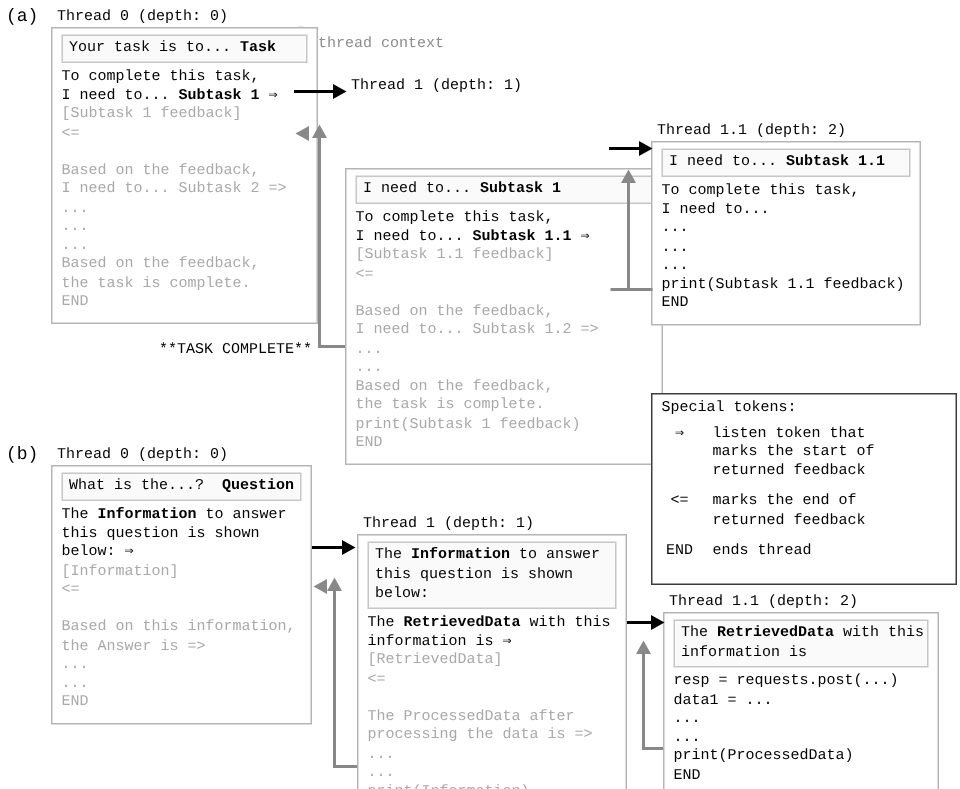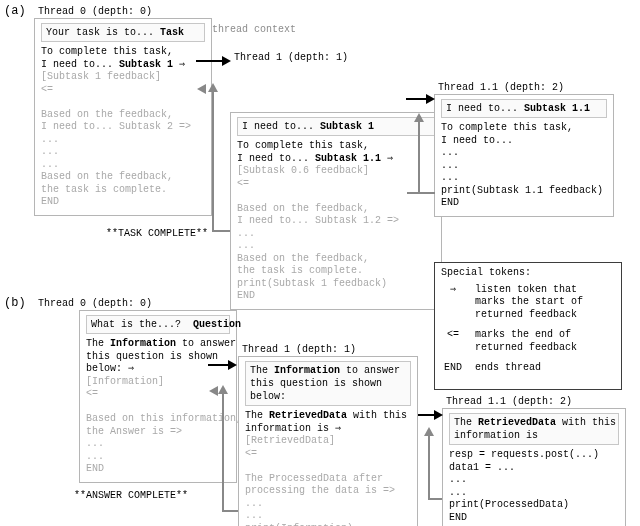--- a/index.html
+++ b/index.html
@@ -127,21 +127,21 @@
 <span class="grey">the task is complete.</span>
 <span class="grey">END</span></div>
 </div>
 <div class="label" style="left:74px; top:228px; font-size:10px;margin-left:32px;">**TASK COMPLETE**</div>
 
 <div class="title" style="left:234px; top:52px;">Thread 1 (depth: 1)</div>
 <div class="box" style="left:230px; top:64px; width:212px;margin-top:48px;">
   <div class="ctxbox line">I need to... <b>Subtask 1</b></div>
   <div class="line">To complete this task,
 I need to... <b>Subtask 1.1</b> ⇒
-<span class="grey">[Subtask 0.6 feedback]</span>
+<span class="grey">[Subtask 1.1 feedback]</span>
 <span class="grey">&lt;=</span>
 
 <span class="grey">Based on the feedback,</span>
 <span class="grey">I need to... Subtask 1.2 =&gt;</span>
 <span class="grey">...</span>
 <span class="grey">...</span>
 <span class="grey">Based on the feedback,</span>
 <span class="grey">the task is complete.</span>
 <span class="grey">print(Subtask 1 feedback)</span>
 <span class="grey">END</span></div>
@@ -152,21 +152,21 @@
   <div class="ctxbox line">I need to... <b>Subtask 1.1</b></div>
   <div class="line">To complete this task,
 I need to...
 ...
 ...
 ...
 print(Subtask 1.1 feedback)
 END</div>
 </div>
 
-<div class="box legend" style="left:434px; top:262px; width:188px;">
+<div class="box legend" style="left:434px; top:262px; width:204px;">
   <div>Special tokens:</div>
   <div class="leg-row">
     <div class="sym">⇒</div>
     <div class="desc">listen token that
 marks the start of
 returned feedback</div>
   </div>
   <div class="leg-row">
     <div class="sym">&lt;=</div>
     <div class="desc">marks the end of
@@ -189,35 +189,34 @@
 <div class="ah-up" style="left:414px; top:113px;"></div>
 
 <div class="arrow vline arrow-grey" style="left:212px; top:90px; height:142px;"></div>
 <div class="arrow hline arrow-grey" style="left:212px; top:230px; width:18px;"></div>
 <div class="ah-up" style="left:208px; top:83px;"></div>
 <div class="ah-left-grey" style="left:197px; top:84px;"></div>
 
 <div class="small-section-label" style="left:4px; top:296px;">(b)</div>
 
 <div class="title" style="left:38px; top:298px;">Thread 0 (depth: 0)</div>
-<div class="box" style="left:34px; top:310px; width:158px;margin-left:45px;">
+<div class="box" style="left:34px; top:310px; width:174px;">
   <div class="ctxbox line">What is the...?  <b>Question</b></div>
   <div class="line">The <b>Information</b> to answer
 this question is shown
 below: ⇒
 <span class="grey">[Information]</span>
 <span class="grey">&lt;=</span>
 
 <span class="grey">Based on this information,</span>
 <span class="grey">the Answer is =&gt;</span>
 <span class="grey">...</span>
 <span class="grey">...</span>
 <span class="grey">END</span></div>
 </div>
-<div class="label" style="left:74px; top:490px; font-size:10px;">**ANSWER COMPLETE**</div>
 
 <div class="title" style="left:242px; top:344px;">Thread 1 (depth: 1)</div>
 <div class="box" style="left:238px; top:356px; width:180px;">
   <div class="ctxbox line">The <b>Information</b> to answer
 this question is shown
 below:</div>
   <div class="line">The <b>RetrievedData</b> with this
 information is ⇒
 <span class="grey">[RetrievedData]</span>
 <span class="grey">&lt;=</span>

